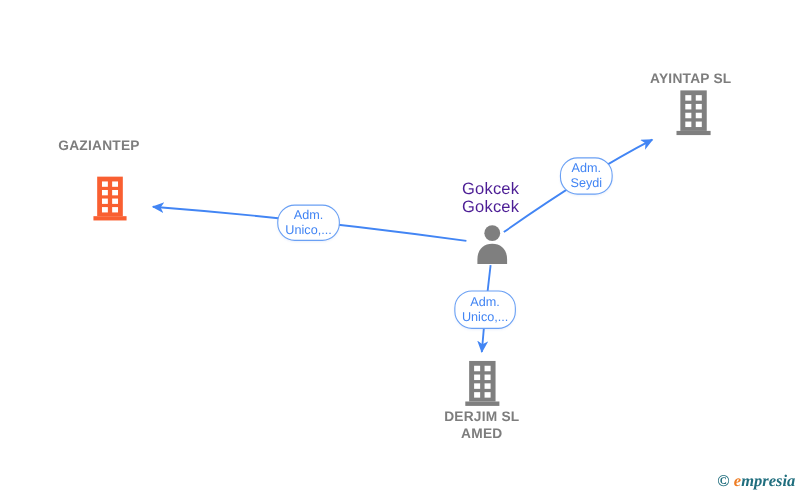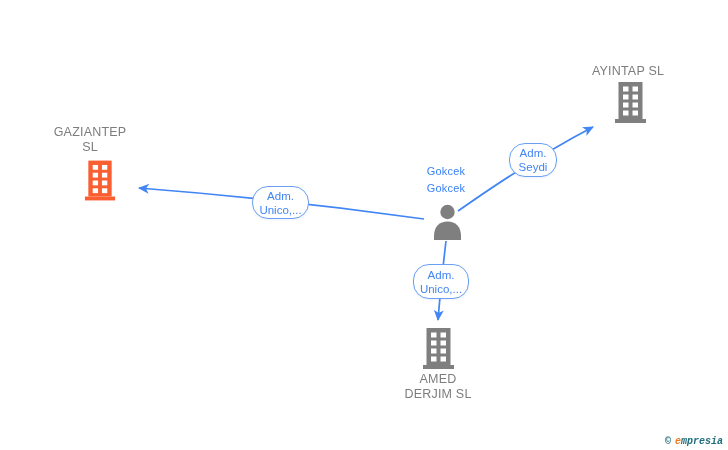--- a/index.html
+++ b/index.html
@@ -18,29 +18,29 @@
     width: 728px; height: 450px;
     z-index: 1;
     pointer-events: none;
   }
   .node-label {
     position: absolute;
     width: 140px;
     text-align: center;
     color: #7d7d7d;
     font-size: 12.5px;
-    font-weight: normal;
+    font-weight: bold;
     line-height: 15px;
     letter-spacing: 0.2px;
     z-index: 2;
   }
   .person-label {
-    color: #3b82f6;
+    color: #4c1d95;
     font-weight: normal;
-    font-size: 11px;
+    font-size: 15px;
     line-height: 17px;
   }
   .icon-box {
     position: absolute;
     z-index: 2;
     cursor: pointer;
   }
   .edge-label {
     position: absolute;
     z-index: 3;
@@ -55,23 +55,23 @@
     align-items: center;
     justify-content: center;
     cursor: pointer;
     box-shadow: 0 1px 2px rgba(100,140,220,0.12);
   }
   .logo {
     position: absolute;
     right: 5px;
     bottom: 3px;
     z-index: 4;
-    font-family: Liberation Mono, monospace;
+    font-family: Liberation Serif, serif;
     font-style: italic;
-    font-size: 10px;
+    font-size: 15px;
     color: #206e7e;
     cursor: pointer;
     white-space: nowrap;
   }
   .logo .copy { font-style: normal; font-weight: bold; margin-right: 4px; }
   .logo .e-init { color: #ee7c23; font-weight: bold; }
   .logo .rest { color: #206e7e; font-weight: bold; }
 </style>
 </head>
 <body>
@@ -84,21 +84,20 @@
         <path d="M0,0 L11,5 L0,10 L3,5 Z" fill="#4285f4"></path>
       </marker>
     </defs>
     <path d="M 424 219 Q 280 199 139 188" fill="none" stroke-width="1.7" marker-end="url(#arrow)" stroke="#4285f4"></path>
     <path d="M 458 211 Q 535 157 593 127" fill="none" stroke-width="1.7" marker-end="url(#arrow)" stroke="#4285f4"></path>
     <path d="M 446 241 Q 441 283 438 320" fill="none" stroke-width="1.7" marker-end="url(#arrow)" stroke="#4285f4"></path>
   </svg>
 
   <div class="node-label" style="left:20px; top:125px;">
     <div>GAZIANTEP</div>
-    <div>SL</div>
   </div>
   <div class="icon-box" style="left:83px; top:160px;">
     <svg width="34" height="41" viewBox="0 0 35 41">
       <rect x="2" y="37" width="31" height="4" fill="#f95f31"></rect>
       <rect x="5.5" y="0" width="24" height="37" fill="#f95f31"></rect>
       <g fill="#ffffff">
         <rect x="10" y="4.5" width="5.5" height="5"></rect>
           <rect x="19.5" y="4.5" width="5.5" height="5"></rect>
         <rect x="10" y="12.5" width="5.5" height="5"></rect>
           <rect x="19.5" y="12.5" width="5.5" height="5"></rect>
@@ -153,22 +152,22 @@
         <rect x="10" y="12.5" width="5.5" height="5"></rect>
           <rect x="19.5" y="12.5" width="5.5" height="5"></rect>
         <rect x="10" y="20.5" width="5.5" height="5"></rect>
           <rect x="19.5" y="20.5" width="5.5" height="5"></rect>
         <rect x="10" y="28.5" width="5.5" height="5"></rect>
           <rect x="19.5" y="28.5" width="5.5" height="5"></rect>
       </g>
     </svg>
   </div>
   <div class="node-label" style="left:368px; top:372px;">
+    <div>DERJIM SL</div>
     <div>AMED</div>
-    <div>DERJIM SL</div>
   </div>
 
   <div class="edge-label" style="left:252px; top:186px; width:57px; height:33px;">
     <div>Adm.</div>
     <div>Unico,...</div>
   </div>
   <div class="edge-label" style="left:509px; top:143px; width:48px; height:34px;">
     <div>Adm.</div>
     <div>Seydi</div>
   </div>

